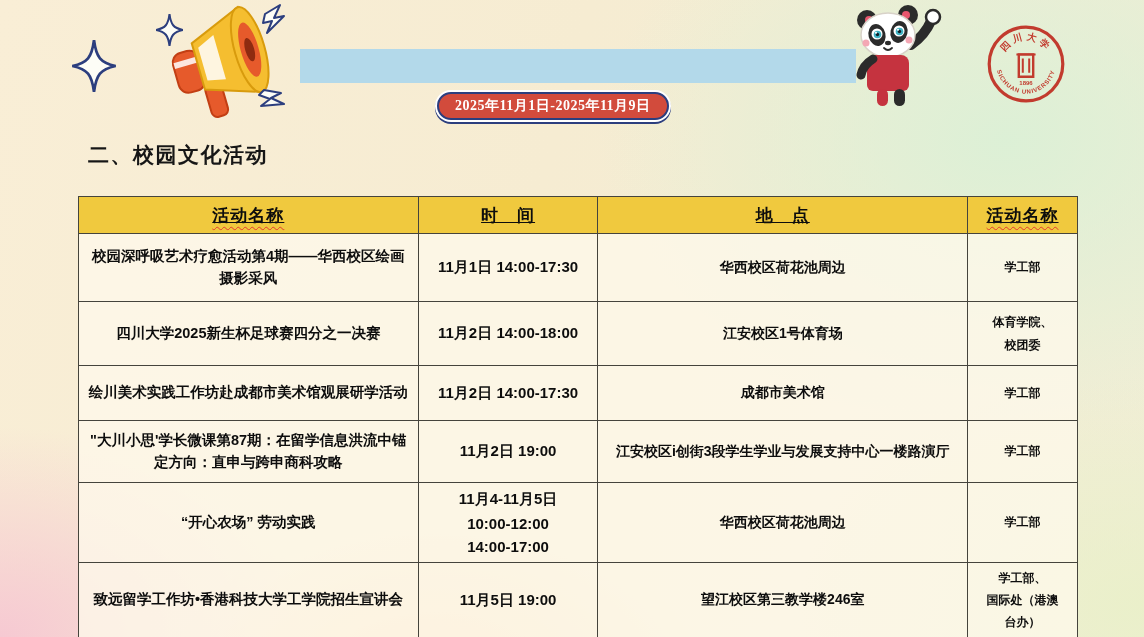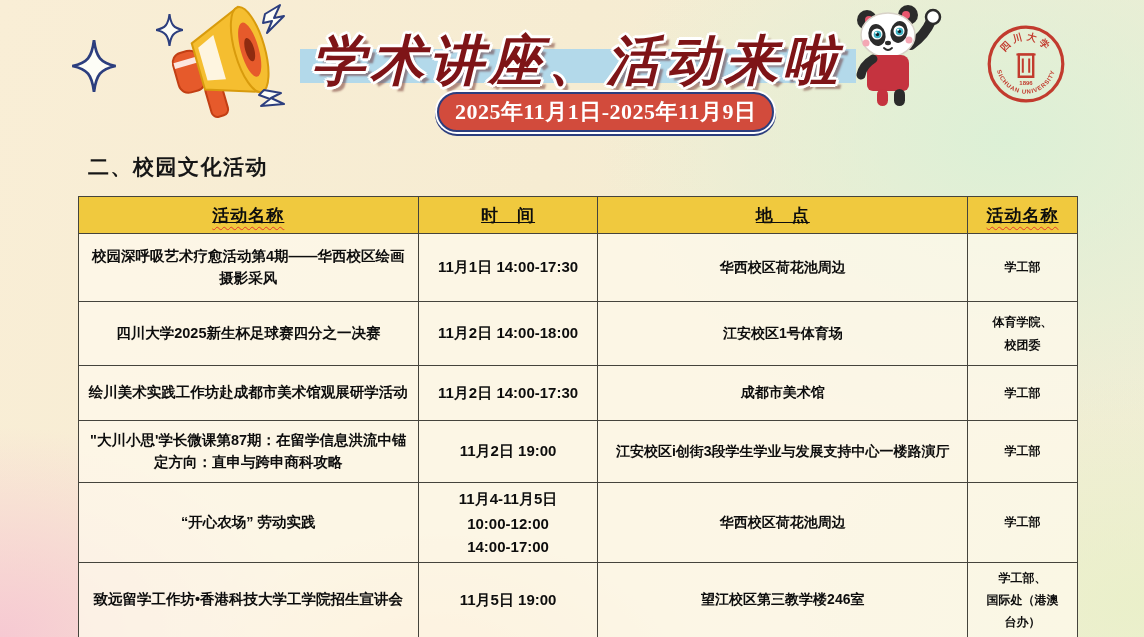--- a/index.html
+++ b/index.html
@@ -38,27 +38,27 @@
       -2px -2px 0 #fff, 2px -2px 0 #fff, -2px 2px 0 #fff, 2px 2px 0 #fff,
       -3px 0 0 #fff, 3px 0 0 #fff, 0 -3px 0 #fff, 0 3px 0 #fff,
       5px 5px 2px rgba(90,20,20,0.45);
     white-space:nowrap;
   }
   .date-badge{
     position:absolute;left:437px;top:92px;
     background:#d24b3c;color:#fff;
     border:2px solid #2c3e7e;border-radius:20px;
     box-shadow:0 0 0 2px #fff,0 2px 0 2px #2c3e7e;
-    padding:3px 16px;font-size:22px;font-weight:bold;letter-spacing:0.5px;
+    padding:3px 16px;font-size:14px;font-weight:bold;letter-spacing:0.5px;
     font-family:"Liberation Serif","DejaVu Serif",serif;
     white-space:nowrap;
   }
   
   .section-title{
-    position:absolute;left:88px;top:153px;
+    position:absolute;left:88px;top:141px;
     font-size:21px;font-weight:600;letter-spacing:1.5px;color:#161616;
   }
   
   table.schedule{
     position:absolute;left:78px;top:196px;width:1000px;
     border-collapse:collapse;table-layout:fixed;
   }
   table.schedule col.c1{width:34%;}
   table.schedule col.c2{width:18%;}
   table.schedule col.c3{width:37%;}
@@ -120,21 +120,20 @@
       <polygon points="57,40 75,32 75,78 57,74" fill="#ffffff" opacity="0.85"></polygon>
       <ellipse cx="106" cy="56" rx="15" ry="44" fill="#f5be30" stroke="#d89b0d" stroke-width="2"></ellipse>
       <ellipse cx="106" cy="56" rx="9" ry="28" fill="#e65a2b"></ellipse>
       <ellipse cx="106" cy="56" rx="4.5" ry="12" fill="#8e2b10"></ellipse>
     </g>
     <path d="M119 12 l15 -9 -6 13 10 -2 -17 17 5 -12 -9 2 z" fill="#fdfdf6" stroke="#2c3e7e" stroke-width="2" stroke-linejoin="round"></path>
     <path d="M118 88 l17 3 -10 5 13 6 -23 2 9 -7 -11 -4 z" fill="#fdfdf6" stroke="#2c3e7e" stroke-width="2" stroke-linejoin="round"></path>
   </svg>
 
   <div class="band"></div>
-  <div class="page-title">学术讲座、活动来啦</div>
 
   <div class="date-badge">2025年11月1日-2025年11月9日</div>
 
   <svg class="panda" width="96" height="102" viewBox="0 0 96 102">
     <path d="M60 40 Q74 30 80 16" stroke="#2b2b2b" stroke-width="10" fill="none" stroke-linecap="round"></path>
     <circle cx="82" cy="12" r="7" fill="#ffffff" stroke="#2b2b2b" stroke-width="2.5"></circle>
     <circle cx="16" cy="15" r="10" fill="#2b2b2b"></circle>
     <circle cx="57" cy="10" r="10" fill="#2b2b2b"></circle>
     <circle cx="18" cy="15" r="4" fill="#e8566e"></circle>
     <circle cx="55" cy="10" r="4" fill="#e8566e"></circle>

